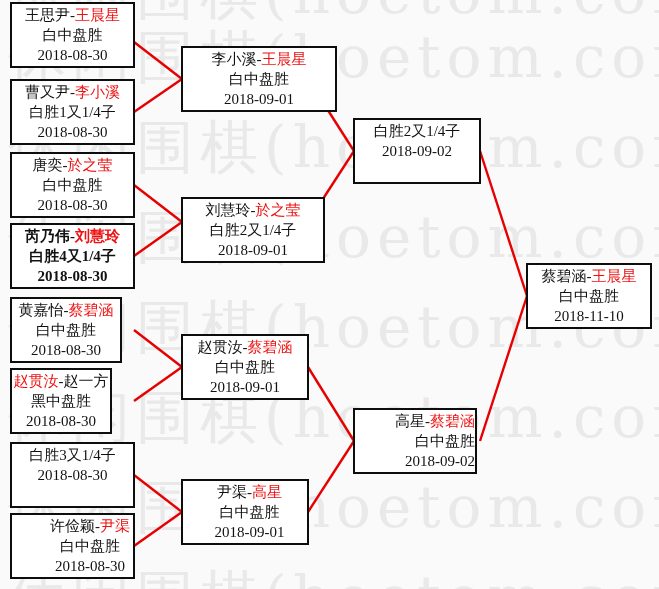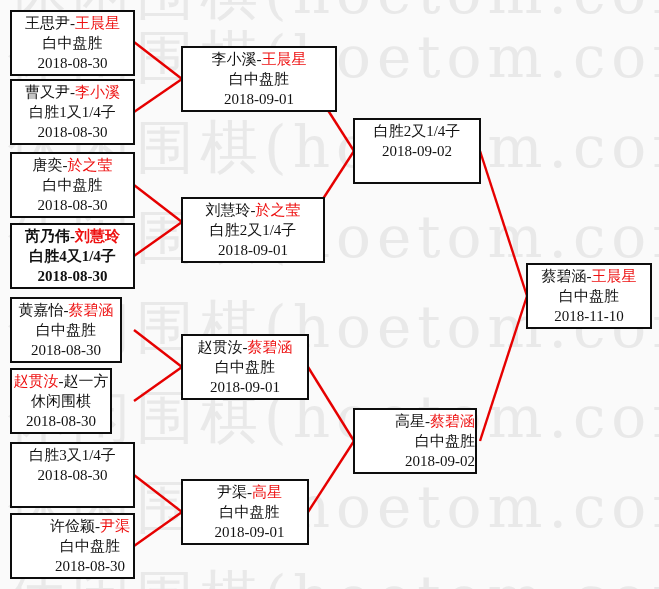--- a/index.html
+++ b/index.html
@@ -72,21 +72,21 @@
       <line x1="134" y1="475" x2="182" y2="512" stroke="#e60000" stroke-width="2.4"></line>
       <line x1="134" y1="546" x2="182" y2="512" stroke="#e60000" stroke-width="2.4"></line>
       <line x1="308" y1="79" x2="354" y2="151" stroke="#e60000" stroke-width="2.4"></line>
       <line x1="308" y1="222" x2="354" y2="151" stroke="#e60000" stroke-width="2.4"></line>
       <line x1="308" y1="367" x2="354" y2="441" stroke="#e60000" stroke-width="2.4"></line>
       <line x1="308" y1="512" x2="354" y2="441" stroke="#e60000" stroke-width="2.4"></line>
       <line x1="480" y1="151" x2="527" y2="296" stroke="#e60000" stroke-width="2.4"></line>
       <line x1="480" y1="441" x2="527" y2="296" stroke="#e60000" stroke-width="2.4"></line>
     </svg>
   <div id="boxes">
-      <div class="match-box" style="left: 10px; top: 10px; width: 125px;">
+      <div class="match-box" style="left: 10px; top: 2px; width: 125px;">
         <div class="players-line"><span>王思尹</span><span>-</span><span class="winner">王晨星</span></div>
         <div class="match-result">白中盘胜</div>
         <div class="match-date">2018-08-30</div>
       </div>
       <div class="match-box" style="left: 10px; top: 79px; width: 125px;">
         <div class="players-line"><span>曹又尹</span><span>-</span><span class="winner">李小溪</span></div>
         <div class="match-result">白胜1又1/4子</div>
         <div class="match-date">2018-08-30</div>
       </div>
       <div class="match-box" style="left: 10px; top: 152px; width: 125px;">
@@ -99,21 +99,21 @@
         <div class="match-result">白胜4又1/4子</div>
         <div class="match-date">2018-08-30</div>
       </div>
       <div class="match-box" style="left: 10px; top: 297px; width: 112px;">
         <div class="players-line"><span>黄嘉怡</span><span>-</span><span class="winner">蔡碧涵</span></div>
         <div class="match-result">白中盘胜</div>
         <div class="match-date">2018-08-30</div>
       </div>
       <div class="match-box" style="left: 10px; top: 368px; width: 102px;">
         <div class="players-line"><span class="winner">赵贯汝</span><span>-</span><span>赵一方</span></div>
-        <div class="match-result">休闲围棋</div>
+        <div class="match-result">黑中盘胜</div>
         <div class="match-date">2018-08-30</div>
       </div>
       <div class="match-box" style="left: 10px; top: 442px; width: 125px;">
         <div class="match-result">白胜3又1/4子</div>
         <div class="match-date">2018-08-30</div>
       </div>
       <div class="match-box" style="left: 10px; top: 513px; width: 125px; padding-left: 35px;">
         <div class="players-line"><span>许俭颖</span><span>-</span><span class="winner">尹渠</span></div>
         <div class="match-result">白中盘胜</div>
         <div class="match-date">2018-08-30</div>

